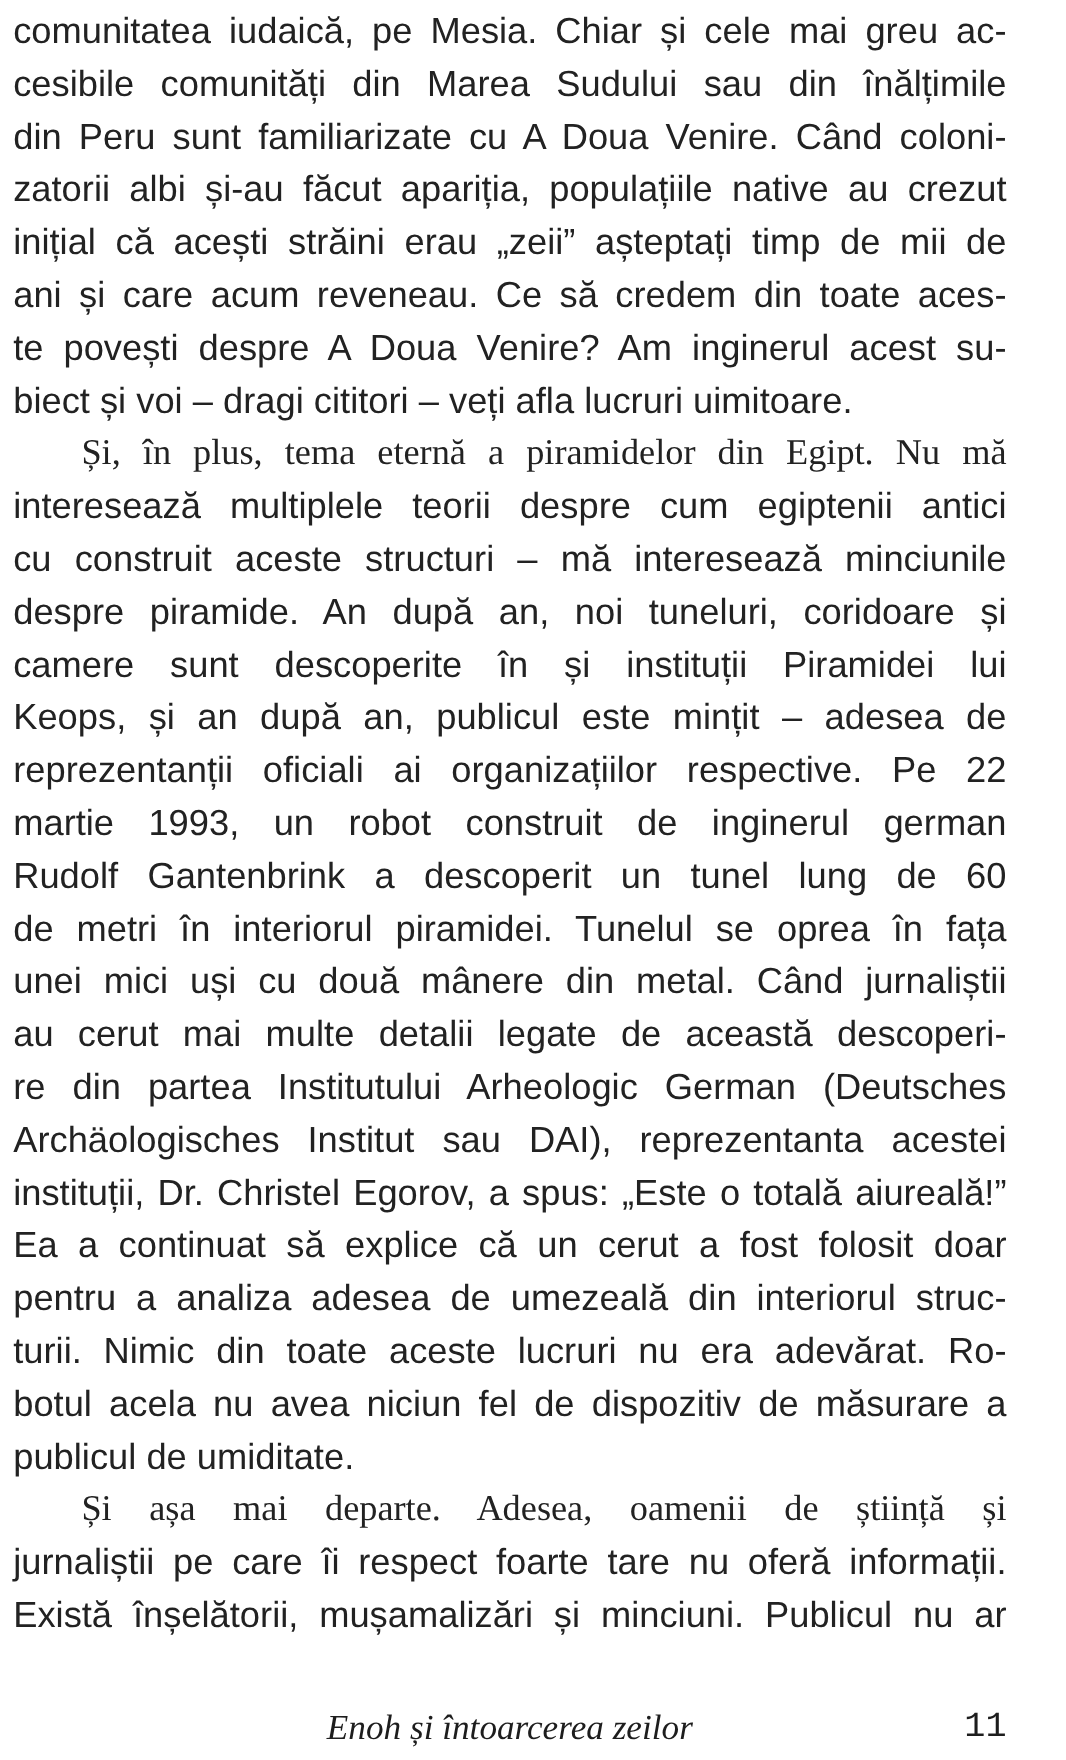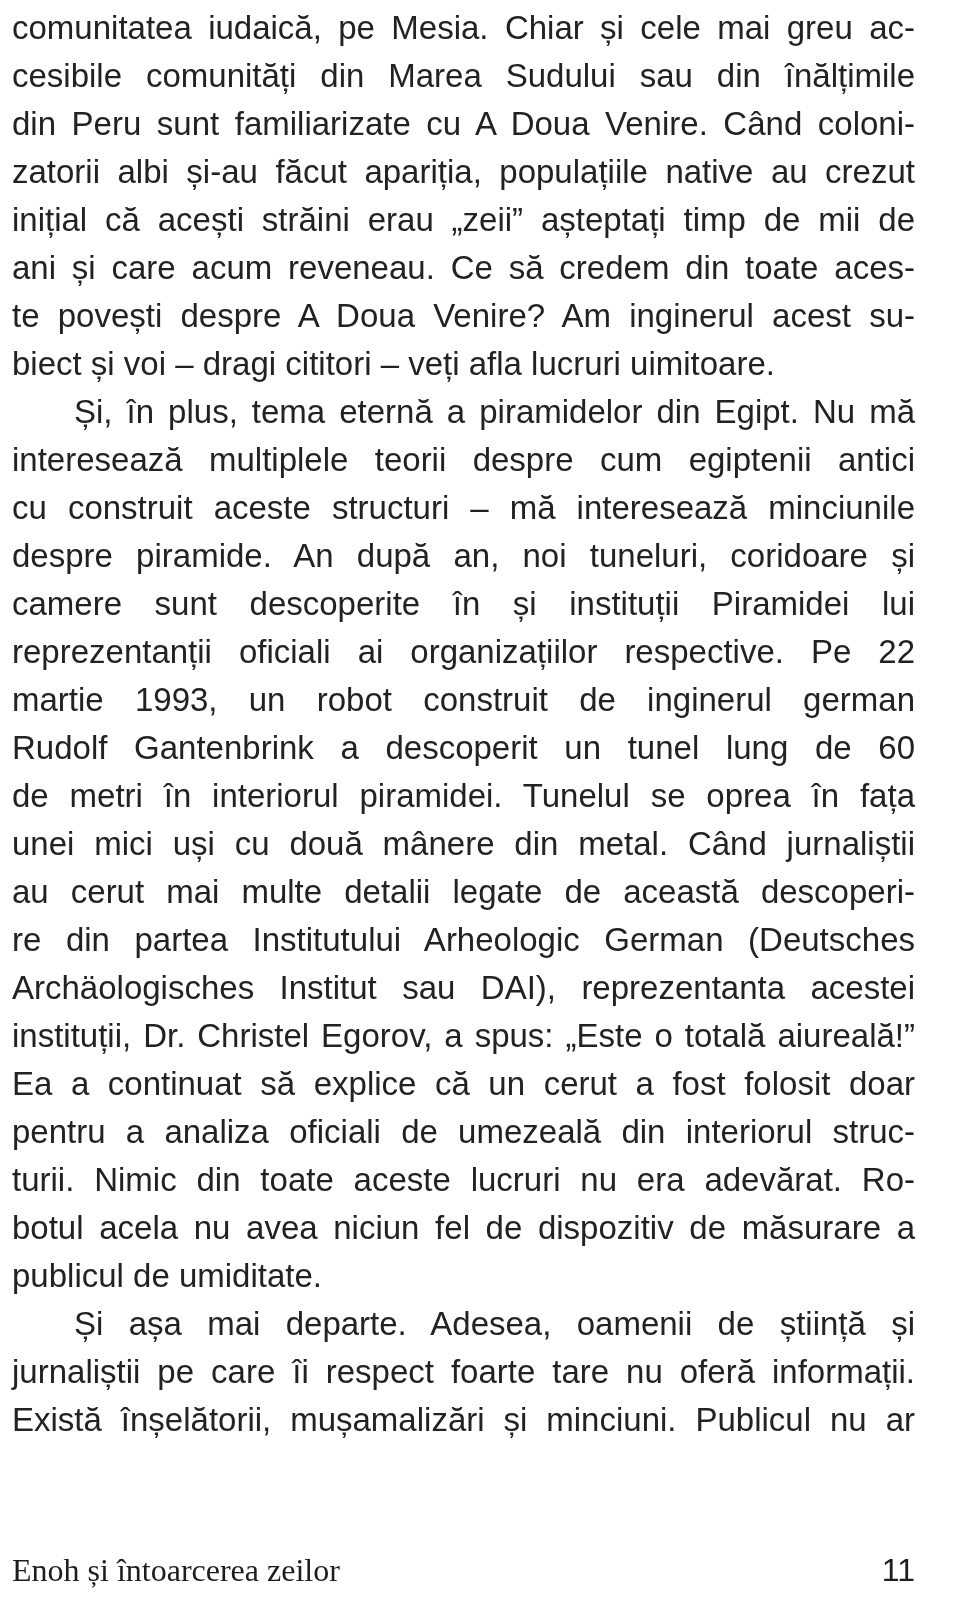--- a/index.html
+++ b/index.html
@@ -23,40 +23,42 @@
   .line {
     display: block;
     font-size: 33px;
     line-height: 48px;
     font-weight: 400;
     color: #222222;
     text-align: justify;
     text-align-last: justify;
   }
   .line.no-justify { text-align-last: left; }
-  .line.indent { padding-left: 62px; }
+  .line.indent { padding-left: 62px; font-family: Liberation Serif, serif; }
   .footer {
     position: absolute;
     top: 1544px;
     left: 12px;
     width: 903px;
     height: 52px;
   }
   .running-title {
     display: block;
+    text-align: center;
     font-family: "Liberation Serif", serif;
+    font-style: italic;
     font-size: 32px;
     line-height: 52px;
     color: #1d1d1d;
   }
   .page-number {
     position: absolute;
     right: 0;
     top: 0;
-    font-family: Liberation Sans, sans-serif;
+    font-family: Liberation Mono, monospace;
     font-style: normal;
     font-size: 32px;
     line-height: 52px;
     color: #1d1d1d;
   }
 </style>
 </head>
 <body>
 
 <main class="page">
@@ -70,31 +72,32 @@
         <span class="line">ani și care acum reveneau. Ce să credem din toate aces-</span>
         <span class="line">te povești despre A Doua Venire? Am inginerul acest su-</span>
         <span class="line no-justify">biect și voi – dragi cititori – veți afla lucruri uimitoare.</span>
       </p>
       <p>
         <span class="line indent">Și, în plus, tema eternă a piramidelor din Egipt. Nu mă</span>
         <span class="line">interesează multiplele teorii despre cum egiptenii antici</span>
         <span class="line">cu construit aceste structuri – mă interesează minciunile</span>
         <span class="line">despre piramide. An după an, noi tuneluri, coridoare și</span>
         <span class="line">camere sunt descoperite în și instituții Piramidei lui</span>
+        <span class="line">Keops, și an după an, publicul este mințit – adesea de</span>
         <span class="line">reprezentanții oficiali ai organizațiilor respective. Pe 22</span>
         <span class="line">martie 1993, un robot construit de inginerul german</span>
         <span class="line">Rudolf Gantenbrink a descoperit un tunel lung de 60</span>
         <span class="line">de metri în interiorul piramidei. Tunelul se oprea în fața</span>
         <span class="line">unei mici uși cu două mânere din metal. Când jurnaliștii</span>
         <span class="line">au cerut mai multe detalii legate de această descoperi-</span>
         <span class="line">re din partea Institutului Arheologic German (Deutsches</span>
         <span class="line">Archäologisches Institut sau DAI), reprezentanta acestei</span>
         <span class="line">instituții, Dr. Christel Egorov, a spus: „Este o totală aiureală!”</span>
         <span class="line">Ea a continuat să explice că un cerut a fost folosit doar</span>
-        <span class="line">pentru a analiza oficiali de umezeală din interiorul struc-</span>
+        <span class="line">pentru a analiza adesea de umezeală din interiorul struc-</span>
         <span class="line">turii. Nimic din toate aceste lucruri nu era adevărat. Ro-</span>
         <span class="line">botul acela nu avea niciun fel de dispozitiv de măsurare a</span>
         <span class="line no-justify">publicul de umiditate.</span>
       </p>
       <p>
         <span class="line indent">Și așa mai departe. Adesea, oamenii de știință și</span>
         <span class="line">jurnaliștii pe care îi respect foarte tare nu oferă informații.</span>
         <span class="line">Există înșelătorii, mușamalizări și minciuni. Publicul nu ar</span>
       </p>
     </div>

